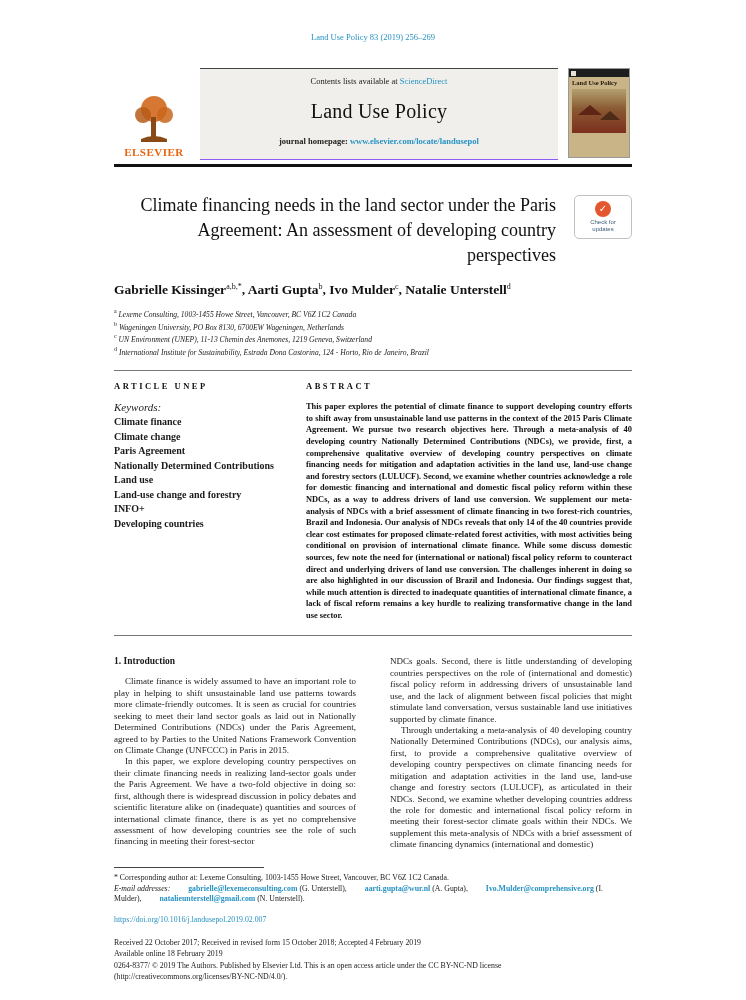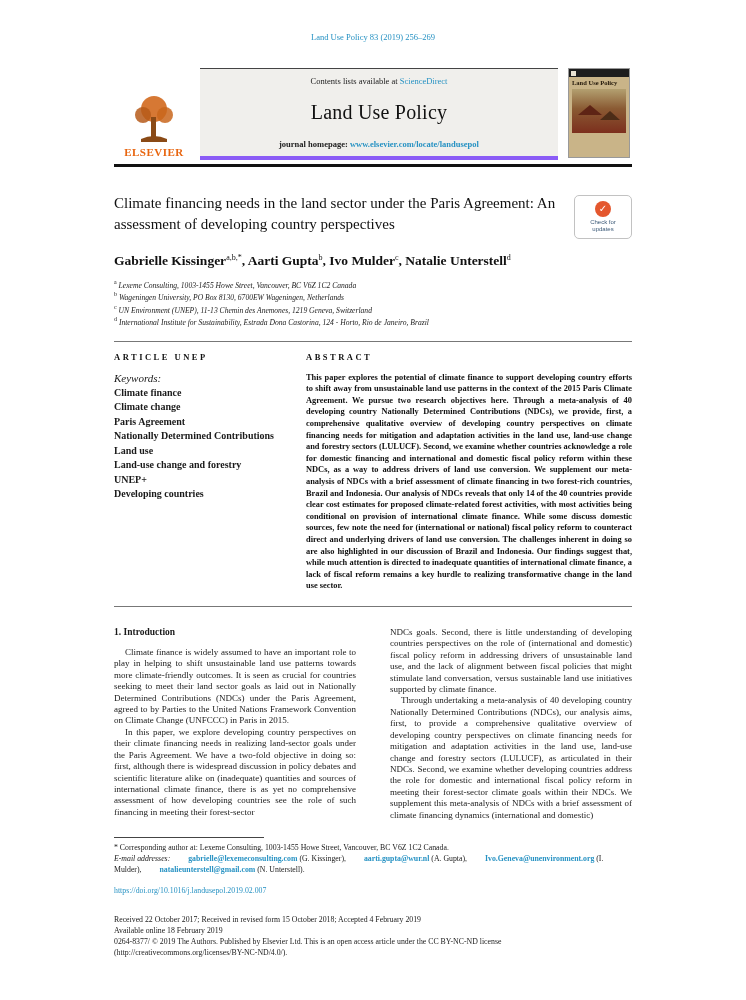--- a/index.html
+++ b/index.html
@@ -5,37 +5,37 @@
   * { margin:0; padding:0; box-sizing:border-box; }
   html,body { background:#ffffff; }
   body { font-family:"Liberation Serif", serif; color:#1a1a1a; }
   .page { width:610px; height:1000px; margin:0 auto; background:#fff; padding:0 46px; overflow:hidden; position:relative; }
 
   .journal-ref { text-align:center; font-size:8.5px; color:#2792c3; padding-top:32px; }
 
   .header-box { margin-top:26px; display:flex; align-items:stretch; border-bottom:3px solid #111; padding-bottom:4px; }
   .logo-col { width:86px; display:flex; flex-direction:column; align-items:center; justify-content:flex-end; padding:4px 6px 2px 0; }
   .elsevier-text { color:#e8650f; font-weight:bold; font-size:11px; letter-spacing:0.5px; margin-top:1px; }
-  .mid-col { flex:1; background:#f0efec; border-top:1px solid #444; border-bottom:4px solid #8b5cf6; text-align:center; padding:7px 6px 7px 6px; display:flex; flex-direction:column; justify-content:space-between; min-height:92px; }
+  .mid-col { flex:1; background:#f0efec; border-top:1px solid #444; border-bottom:1px solid #8b5cf6; text-align:center; padding:7px 6px 13px 6px; display:flex; flex-direction:column; justify-content:space-between; min-height:92px; }
   .contents-line { font-size:8.5px; color:#222; }
   .journal-title { font-size:20px; color:#111; letter-spacing:0.2px; }
   .homepage-line { font-size:8.5px; font-weight:bold; color:#222; }
   .link { color:#2792c3; text-decoration:none; }
   .link.bold { font-weight:bold; }
   .cover-col { width:66px; margin-left:8px; display:flex; align-items:flex-start; justify-content:center; }
   .cover { width:62px; height:90px; background:#c9b488; border:1px solid #999; overflow:hidden; }
   .cover-topbar { height:8px; background:#1d1d1d; display:flex; align-items:center; }
   .cover-topbar .dot { width:5px; height:5px; background:#e8e2d2; margin-left:2px; }
   .cover-title { font-size:6.5px; font-weight:bold; color:#23180a; padding:2px 3px 1px 3px; }
   .cover-art { margin:2px 3px; height:44px; background:linear-gradient(180deg,#b3a070 0%, #8a5a33 45%, #7c2f1d 100%); position:relative; }
   .cover-art .roof { position:absolute; left:6px; top:16px; width:0; height:0; border-left:12px solid transparent; border-right:12px solid transparent; border-bottom:10px solid #5e2415; }
   .cover-art .roof2 { position:absolute; left:28px; top:22px; width:0; height:0; border-left:10px solid transparent; border-right:10px solid transparent; border-bottom:9px solid #4c2c17; }
 
   .title-row { display:flex; margin-top:26px; }
-  h1.article-title { font-weight:normal; font-size:15px; line-height:1.4; color:#111; flex:1; padding-right:18px; }
+  h1.article-title { font-weight:normal; font-size:18px; line-height:1.4; color:#111; flex:1; padding-right:18px;text-align:right; }
   .updates-badge { width:58px; height:44px; border:1px solid #c2c2c2; border-radius:5px; display:flex; flex-direction:column; align-items:center; justify-content:center; gap:2px; flex:0 0 auto; margin-top:2px; }
   .badge-icon { width:16px; height:16px; border-radius:50%; background:#e4572e; color:#fff; font-size:10px; line-height:16px; text-align:center; font-family:"Liberation Sans", sans-serif; }
   .badge-text { font-family:"Liberation Sans", sans-serif; font-size:6px; color:#3c5a78; text-align:center; line-height:1.25; width:48px; }
 
   .authors { margin-top:13px; font-size:13.5px; font-weight:bold; color:#111; }
   .authors sup { font-size:8px; font-weight:normal; }
   .affiliations { margin-top:9px; }
   .affiliation { font-size:7.6px; font-style:italic; color:#222; line-height:1.45; }
   .affiliation sup { font-style:normal; font-size:6px; }
 
@@ -55,21 +55,21 @@
   .body-col p { font-size:9px; line-height:1.27; text-align:justify; margin-bottom:0; }
   .body-col p.indent { text-indent:11px; }
 
   .footnote { margin-top:16px; }
   .footnote-rule { width:150px; border-top:1px solid #444; margin-bottom:5px; }
   .footnote p { font-size:7.8px; line-height:1.4; }
   .footnote .em-label { font-style:italic; }
   .footnote .fn-link { color:#2792c3; font-weight:bold; text-decoration:none;padding-left:16px; }
 
   .pub-info { margin-top:9px; font-size:7.8px; line-height:1.42; }
-  .pub-info .doi { color:#2792c3; text-decoration:none; display:inline-block; margin-bottom:18px; }
+  .pub-info .doi { color:#2792c3; text-decoration:none; display:inline-block; margin-bottom:12px; }
 </style>
 </head>
 <body>
 
 <div class="page">
 
   <div class="journal-ref">Land Use Policy 83 (2019) 256–269</div>
 
   <div class="header-box">
     <div class="logo-col">
@@ -129,21 +129,21 @@
   <div class="info-abstract">
     <div class="info-col">
       <div class="section-heading">ARTICLE UNEP</div>
       <div class="keywords-label">Keywords:</div>
       <div class="keyword">Climate finance</div>
       <div class="keyword">Climate change</div>
       <div class="keyword">Paris Agreement</div>
       <div class="keyword">Nationally Determined Contributions</div>
       <div class="keyword">Land use</div>
       <div class="keyword">Land-use change and forestry</div>
-      <div class="keyword">UNEP+</div>
+      <div class="keyword">INFO+</div>
       <div class="keyword">Developing countries</div>
     </div>
     <div class="abstract-col">
       <div class="section-heading">ABSTRACT</div>
       <p class="abstract-text">This paper explores the potential of climate finance to support developing country efforts to shift away from unsustainable land use patterns in the context of the 2015 Paris Climate Agreement. We pursue two research objectives here. Through a meta-analysis of 40 developing country Nationally Determined Contributions (NDCs), we provide, first, a comprehensive qualitative overview of developing country perspectives on climate financing needs for mitigation and adaptation activities in the land use, land-use change and forestry sectors (LULUCF). Second, we examine whether countries acknowledge a role for domestic financing and international and domestic fiscal policy reform within these NDCs, as a way to address drivers of land use conversion. We supplement our meta-analysis of NDCs with a brief assessment of climate financing in two forest-rich countries, Brazil and Indonesia. Our analysis of NDCs reveals that only 14 of the 40 countries provide clear cost estimates for proposed climate-related forest activities, with most activities being conditional on provision of international climate finance. While some discuss domestic sources, few note the need for (international or national) fiscal policy reform to counteract direct and underlying drivers of land use conversion. The challenges inherent in doing so are also highlighted in our discussion of Brazil and Indonesia. Our findings suggest that, while much attention is directed to inadequate quantities of international climate finance, a lack of fiscal reform remains a key hurdle to realizing transformative change in the land use sector.</p>
     </div>
   </div>
 
   <div class="body-cols">
     <div class="body-col">
@@ -155,21 +155,21 @@
       <p>NDCs goals. Second, there is little understanding of developing countries perspectives on the role of (international and domestic) fiscal policy reform in addressing drivers of unsustainable land use, and the lack of alignment between fiscal policies that might stimulate land conversation, versus sustainable land use initiatives supported by climate finance.</p>
       <p class="indent">Through undertaking a meta-analysis of 40 developing country Nationally Determined Contributions (NDCs), our analysis aims, first, to provide a comprehensive qualitative overview of developing country perspectives on climate financing needs for mitigation and adaptation activities in the land use, land-use change and forestry sectors (LULUCF), as articulated in their NDCs. Second, we examine whether developing countries address the role for domestic and international fiscal policy reform in meeting their forest-sector climate goals within their NDCs. We supplement this meta-analysis of NDCs with a brief assessment of climate financing dynamics (international and domestic)</p>
     </div>
   </div>
 
   <div class="footnote">
     <div class="footnote-rule"></div>
     <p>* Corresponding author at: Lexeme Consulting, 1003-1455 Howe Street, Vancouver, BC V6Z 1C2 Canada.</p>
     <p>
       <span class="em-label">E-mail addresses:</span>
-      <a href="#" class="fn-link">gabrielle@lexemeconsulting.com</a><span> (G. Kissinger), </span><a href="#" class="fn-link">aarti.gupta@wur.nl</a><span> (A. Gupta), </span><a href="#" class="fn-link">Ivo.Geneva@unenvironment.org</a><span> (I. Mulder), </span><a href="#" class="fn-link">natalieunterstell@gmail.com</a><span> (N. Unterstell).</span>
+      <a href="#" class="fn-link">gabrielle@lexemeconsulting.com</a><span> (G. Unterstell), </span><a href="#" class="fn-link">aarti.gupta@wur.nl</a><span> (A. Gupta), </span><a href="#" class="fn-link">Ivo.Mulder@comprehensive.org</a><span> (I. Mulder), </span><a href="#" class="fn-link">natalieunterstell@gmail.com</a><span> (N. Unterstell).</span>
     </p>
   </div>
 
   <div class="pub-info">
     <a href="#" class="doi">https://doi.org/10.1016/j.landusepol.2019.02.007</a>
     <div>Received 22 October 2017; Received in revised form 15 October 2018; Accepted 4 February 2019</div>
     <div>Available online 18 February 2019</div>
     <div>0264-8377/ © 2019 The Authors. Published by Elsevier Ltd. This is an open access article under the CC BY-NC-ND license</div>
     <div>(http://creativecommons.org/licenses/BY-NC-ND/4.0/).</div>
   </div>

